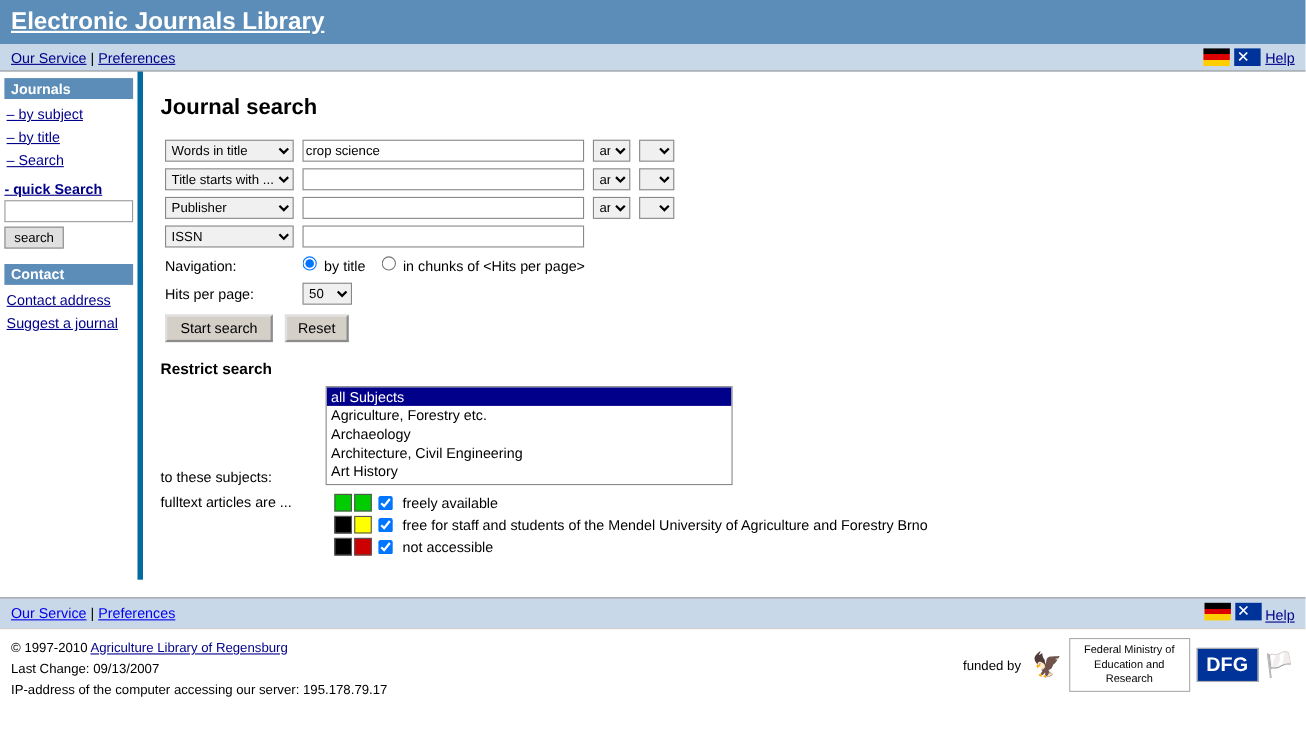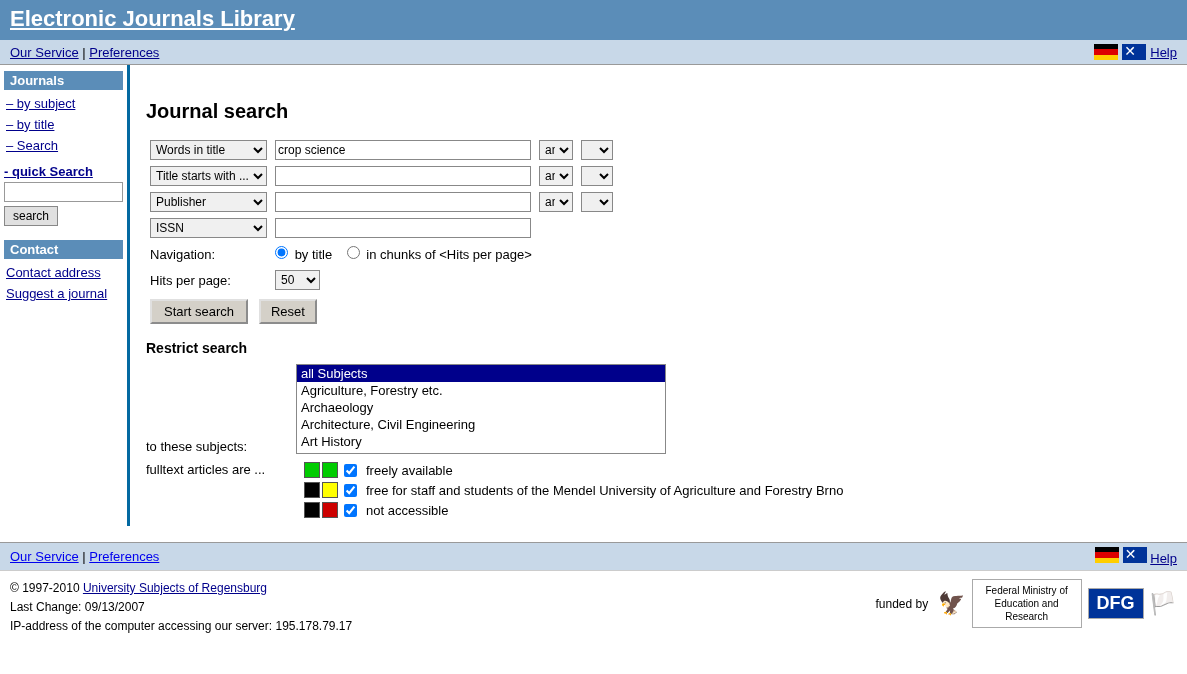--- a/index.html
+++ b/index.html
@@ -73,21 +73,21 @@
     .main-layout {
       display: flex;
       gap: 0;
     }
 
     
     .sidebar {
       width: 130px;
       min-width: 130px;
       padding: 6px 4px;
-      border-right: 3px solid #0369a1;
+      border-right: 5px solid #0369a1;
     }
     .sidebar-section-title {
       background: #5b8db8;
       color: #fff;
       font-weight: bold;
       font-size: 13px;
       padding: 2px 6px;
       margin-bottom: 4px;
     }
     .sidebar a {
@@ -128,22 +128,21 @@
       color: #fff;
       font-weight: bold;
       font-size: 13px;
       padding: 2px 6px;
       margin-bottom: 4px;
     }
 
     
     .content {
       flex: 1;
-      padding: 8px 16px;
-      margin-top: 27px;
+      padding: 22px 16px;
     }
     .content h2 {
       font-size: 20px;
       font-weight: bold;
       margin-bottom: 14px;
     }
 
     
     .search-form table {
       border-collapse: collapse;
@@ -556,21 +555,21 @@
   </div>
   <div class="right">
     <span class="flag-de"></span>
     <span class="flag-uk"></span>
     <a href="#" class="help-link">Help</a>
   </div>
 </div>
 
 <div class="footer-bottom">
   <div class="left-info">
-    <span>© 1997-2010 </span><a href="#">University Subjects of Regensburg</a>
+    <span>© 1997-2010 </span><a href="#">Agriculture Library of Regensburg</a>
     <br>
     <span>Last Change: 09/13/2007</span>
     <br>
     <span>IP-address of the computer accessing our server: 195.178.79.17</span>
   </div>
   <div class="right-logos">
     <span class="funded-label">funded by</span>
     <div style="display:flex;align-items:center;gap:6px;">
       <span class="eagle-icon">🦅</span>
       <div class="ministry-box">

